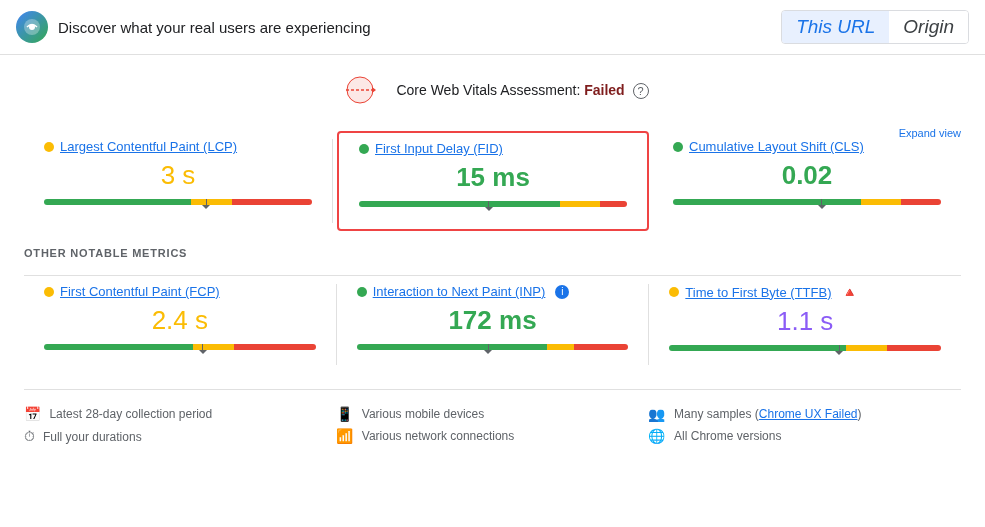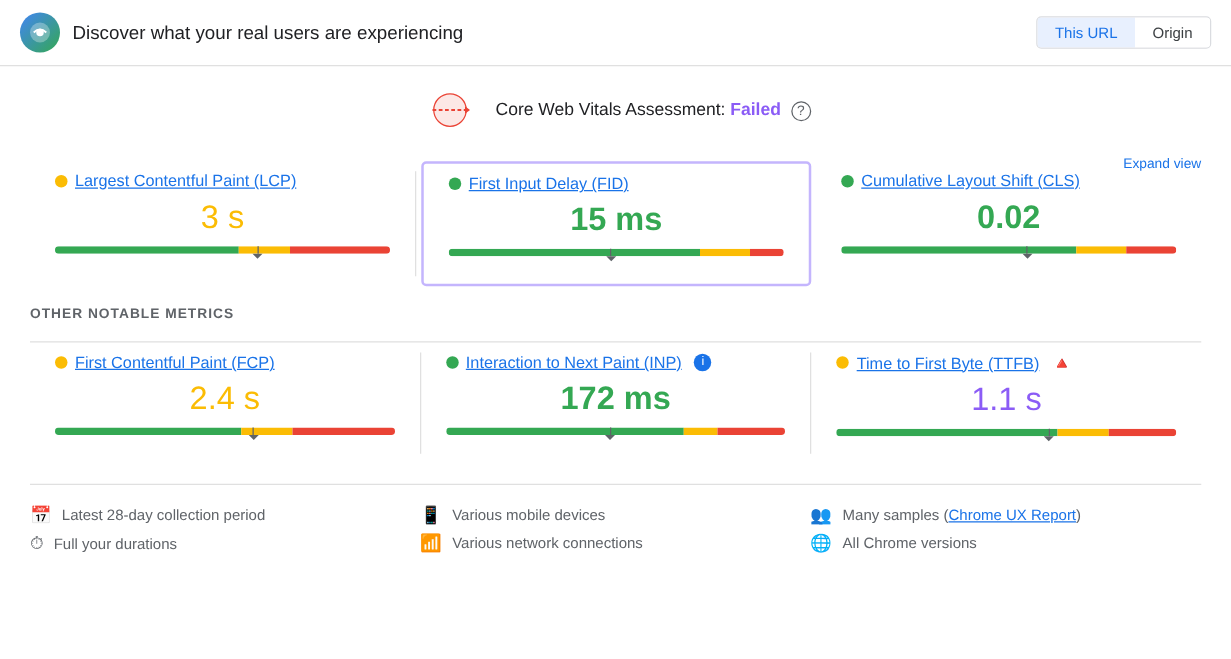--- a/index.html
+++ b/index.html
@@ -41,22 +41,23 @@
       display: flex;
       border: 1px solid #dadce0;
       border-radius: 4px;
       overflow: hidden;
     }
     .url-toggle button {
       padding: 5px 14px;
       border: none;
       background: #fff;
       cursor: pointer;
-      font-size: 12px;
+      font-size: 19px;
       color: #3c4043;
+      font-style: italic;
     }
     .url-toggle button.active {
       background: #e8f0fe;
       color: #1a73e8;
       font-weight: 500;
     }
     .main-content {
       padding: 20px 24px;
     }
     .core-vitals-header {
@@ -103,21 +104,21 @@
     }
     .metric-card {
       flex: 1;
       padding: 0 20px;
       border-right: 1px solid #e0e0e0;
     }
     .metric-card:last-child {
       border-right: none;
     }
     .metric-card.highlighted {
-      border: 2px solid #c4b5fd;
+      border: 2px solid #ef4444;
       border-radius: 4px;
       padding: 8px 20px;
       margin: -8px 0;
     }
     .metric-label {
       display: flex;
       align-items: center;
       gap: 6px;
       margin-bottom: 6px;
       font-size: 13px;
@@ -267,21 +268,21 @@
 
       <div class="cwv-icon-graphic">
         <svg width="48" height="30" viewBox="0 0 48 30">
           <circle cx="24" cy="15" r="13" fill="#fce8e6" stroke="#ea4335" stroke-width="1"></circle>
           <line x1="10" y1="15" x2="38" y2="15" stroke="#ea4335" stroke-width="1.5" stroke-dasharray="3,2"></line>
           <polygon points="36,12 40,15 36,18" fill="#ea4335"></polygon>
         </svg>
       </div>
       <div>
         <span>Core Web Vitals Assessment:</span>
-        <span class="failed" style="color:#8b5cf6; font-weight:600;text-align:center;">Failed</span>
+        <span class="failed" style="color:#7f1d1d; font-weight:600;text-align:center;">Failed</span>
         <span class="help-icon">?</span>
       </div>
     </div>
   </div>
 
   <div class="expand-view">
     <span>Expand view</span>
   </div>
 
   <div class="metrics-row">
@@ -413,21 +414,21 @@
       </div>
       <div class="footer-item">
         <span class="footer-icon">📶</span>
         <span>Various network connections</span>
       </div>
     </div>
 
     <div class="footer-col">
       <div class="footer-item">
         <span class="footer-icon">👥</span>
-        <span>Many samples (<a href="#" style="color:#1a73e8;">Chrome UX Report</a>)</span>
+        <span>Many samples (<a href="#" style="color:#1a73e8;">Chrome UX Failed</a>)</span>
       </div>
       <div class="footer-item">
         <span class="footer-icon">🌐</span>
         <span>All Chrome versions</span>
       </div>
     </div>
   </div>
 
 </div>
 

